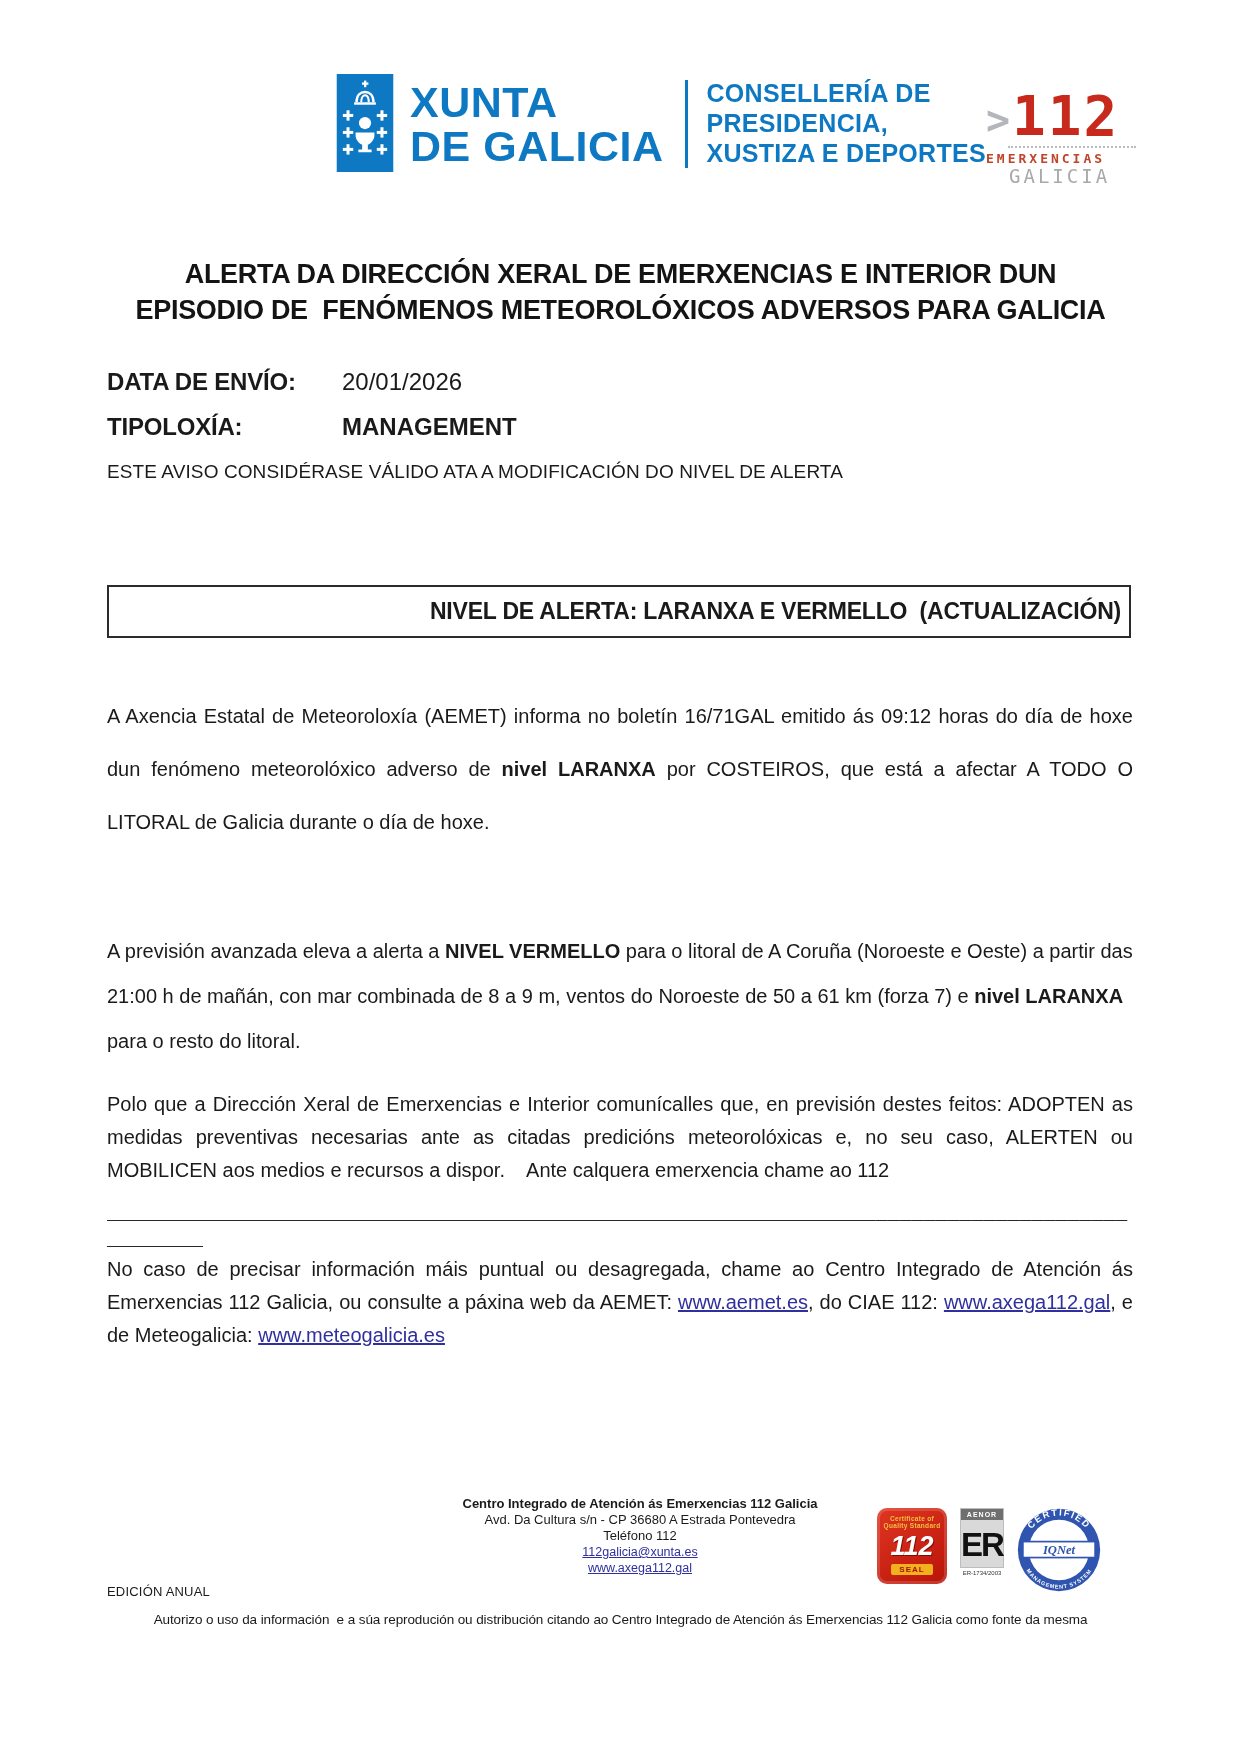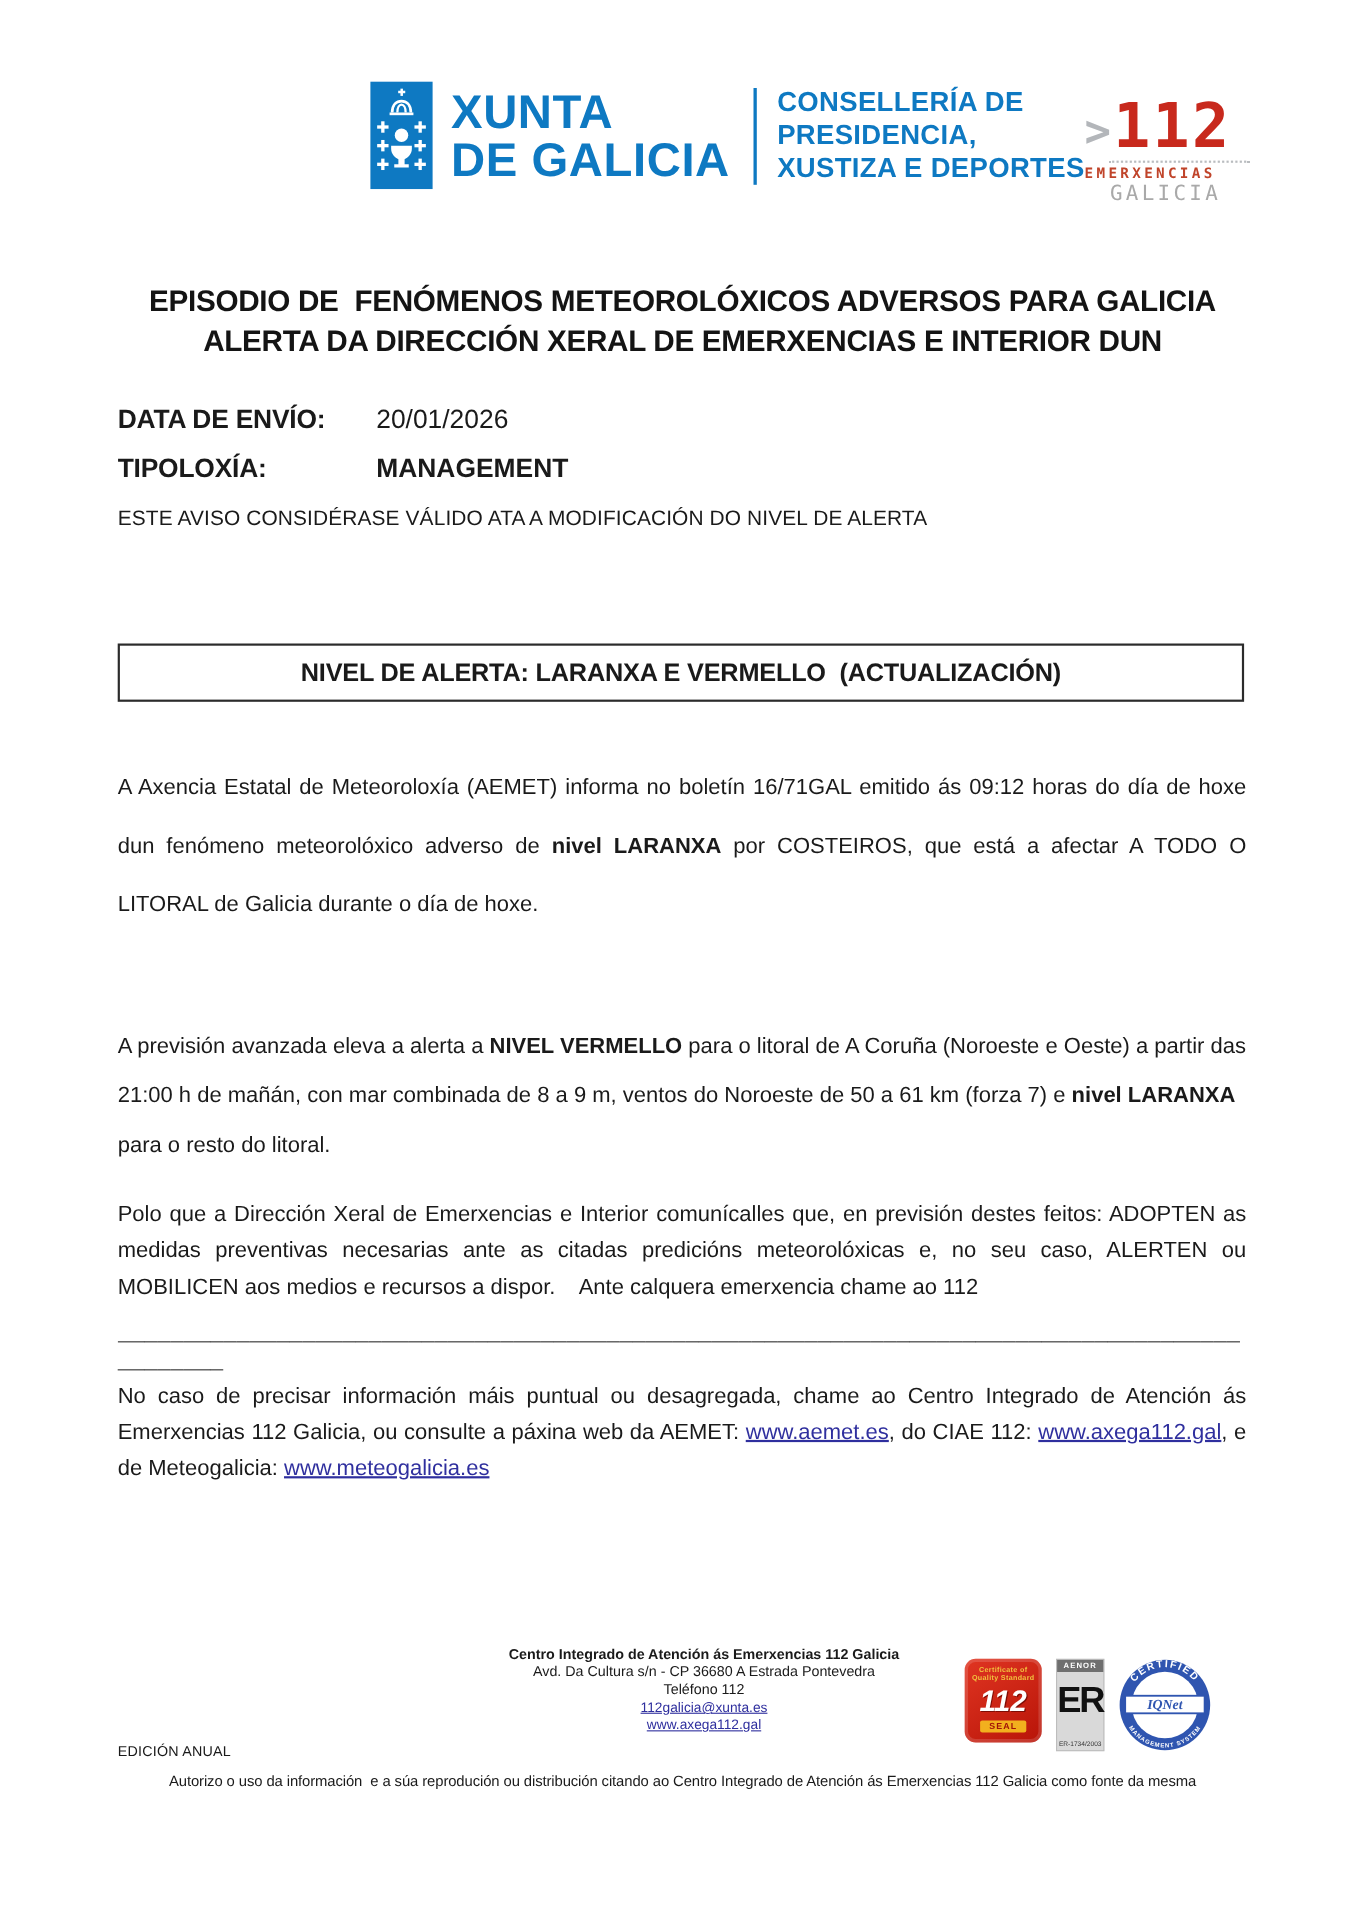--- a/index.html
+++ b/index.html
@@ -32,21 +32,21 @@
   
   .meta{position:absolute;top:368px;left:107px;width:900px;}
   .meta-row{display:flex;margin-bottom:17px;}
   .meta-label{font-weight:bold;font-size:24px;width:235px;letter-spacing:-0.2px;}
   .meta-value{font-size:24px;}
   .meta-value.bold{font-weight:bold;}
   .meta-note{margin:20px 0 0 0;font-size:19px;letter-spacing:0.1px;}
 
   
   .alert-box{position:absolute;top:585px;left:107px;width:1024px;box-sizing:border-box;
-    border:2px solid #2b2b2b;padding:11px 8px;text-align:center;font-size:23px;font-weight:bold;letter-spacing:-0.2px;}
+    border:2px solid #2b2b2b;padding:11px 8px;text-align:right;font-size:23px;font-weight:bold;letter-spacing:-0.2px;}
 
   
   .body{position:absolute;top:690px;left:107px;width:1026px;font-size:20px;}
   .body p{margin:0;}
   .p1{line-height:53px;text-align:justify;}
   .p2{margin-top:80px !important;line-height:45px;}
   .p3{margin-top:24px !important;line-height:33px;text-align:justify;}
   .separator{margin-top:14px !important;line-height:26px;font-family:"Liberation Mono",monospace;font-size:20px;color:#1a1a1a;}
   .sep-line1{white-space:nowrap;overflow:hidden;}
   .p4{line-height:33px;text-align:justify;}
@@ -56,21 +56,21 @@
   .edition{position:absolute;top:1584px;left:107px;font-size:13px;letter-spacing:0.2px;}
   .f-center{position:absolute;top:1496px;left:360px;width:560px;text-align:center;font-size:13px;line-height:16px;}
   .f-center .f-name{font-weight:bold;}
   .f-center .doclink{font-size:12.5px;display:inline-block;}
   .badges{position:absolute;top:1508px;left:877px;display:flex;gap:13px;align-items:flex-start;}
   .badge-112{width:70px;height:76px;background:linear-gradient(145deg,#e03522,#b81408);border-radius:10px;
     box-shadow:inset 0 0 0 3px rgba(255,255,255,0.15);display:flex;flex-direction:column;align-items:center;justify-content:flex-start;padding-top:7px;box-sizing:border-box;}
   .b112-cap{color:#f2c23e;font-size:6.5px;line-height:7px;font-weight:bold;letter-spacing:0.3px;}
   .b112-num{color:#fff;font-size:27px;font-weight:bold;font-style:italic;line-height:30px;margin-top:2px;text-shadow:1px 1px 0 #7e0d05;}
   .b112-band{margin-top:3px;background:#f2b01e;color:#a31208;font-size:8px;font-weight:bold;padding:1px 8px;border-radius:2px;letter-spacing:1px;}
-  .badge-er{width:44px;height:84px;background:#d9d9d9;display:flex;flex-direction:column;align-items:center;box-sizing:border-box;border:1px solid #bdbdbd;justify-content:space-between;}
+  .badge-er{width:44px;height:60px;background:#d9d9d9;display:flex;flex-direction:column;align-items:center;box-sizing:border-box;border:1px solid #bdbdbd;justify-content:space-between;}
   .er-top{background:#6f6f6f;color:#fff;font-size:7px;font-weight:bold;width:100%;text-align:center;padding:2px 0;letter-spacing:1px;}
   .er-text{color:#111;font-size:33px;font-weight:bold;line-height:50px;letter-spacing:-2px;flex:1;}
   .er-bottom{color:#333;font-size:6px;padding-bottom:2px;}
   .badge-iqnet{width:84px;height:84px;display:block;}
   .authorization{position:absolute;top:1612px;left:0;right:0;text-align:center;font-size:13.5px;letter-spacing:-0.1px;}
 </style>
 </head>
 <body>
 
 <div class="page">
@@ -129,22 +129,22 @@
         <span class="l112-arrow">&gt;</span>
         <span class="l112-num">112</span>
       </div>
       <div class="l112-dots"></div>
       <div class="l112-sub1">EMERXENCIAS</div>
       <div class="l112-sub2">GALICIA</div>
     </div>
   </header>
 
   <h1 class="title">
+    <span class="t-line">ALERTA DA DIRECCIÓN XERAL DE EMERXENCIAS E INTERIOR DUN</span>
     <span class="t-line prewrap">EPISODIO DE  FENÓMENOS METEOROLÓXICOS ADVERSOS PARA GALICIA</span>
-    <span class="t-line">ALERTA DA DIRECCIÓN XERAL DE EMERXENCIAS E INTERIOR DUN</span>
   </h1>
 
   <section class="meta">
     <div class="meta-row">
       <span class="meta-label">DATA DE ENVÍO:</span>
       <span class="meta-value">20/01/2026</span>
     </div>
     <div class="meta-row">
       <span class="meta-label">TIPOLOXÍA:</span>
       <span class="meta-value bold">MANAGEMENT</span>

